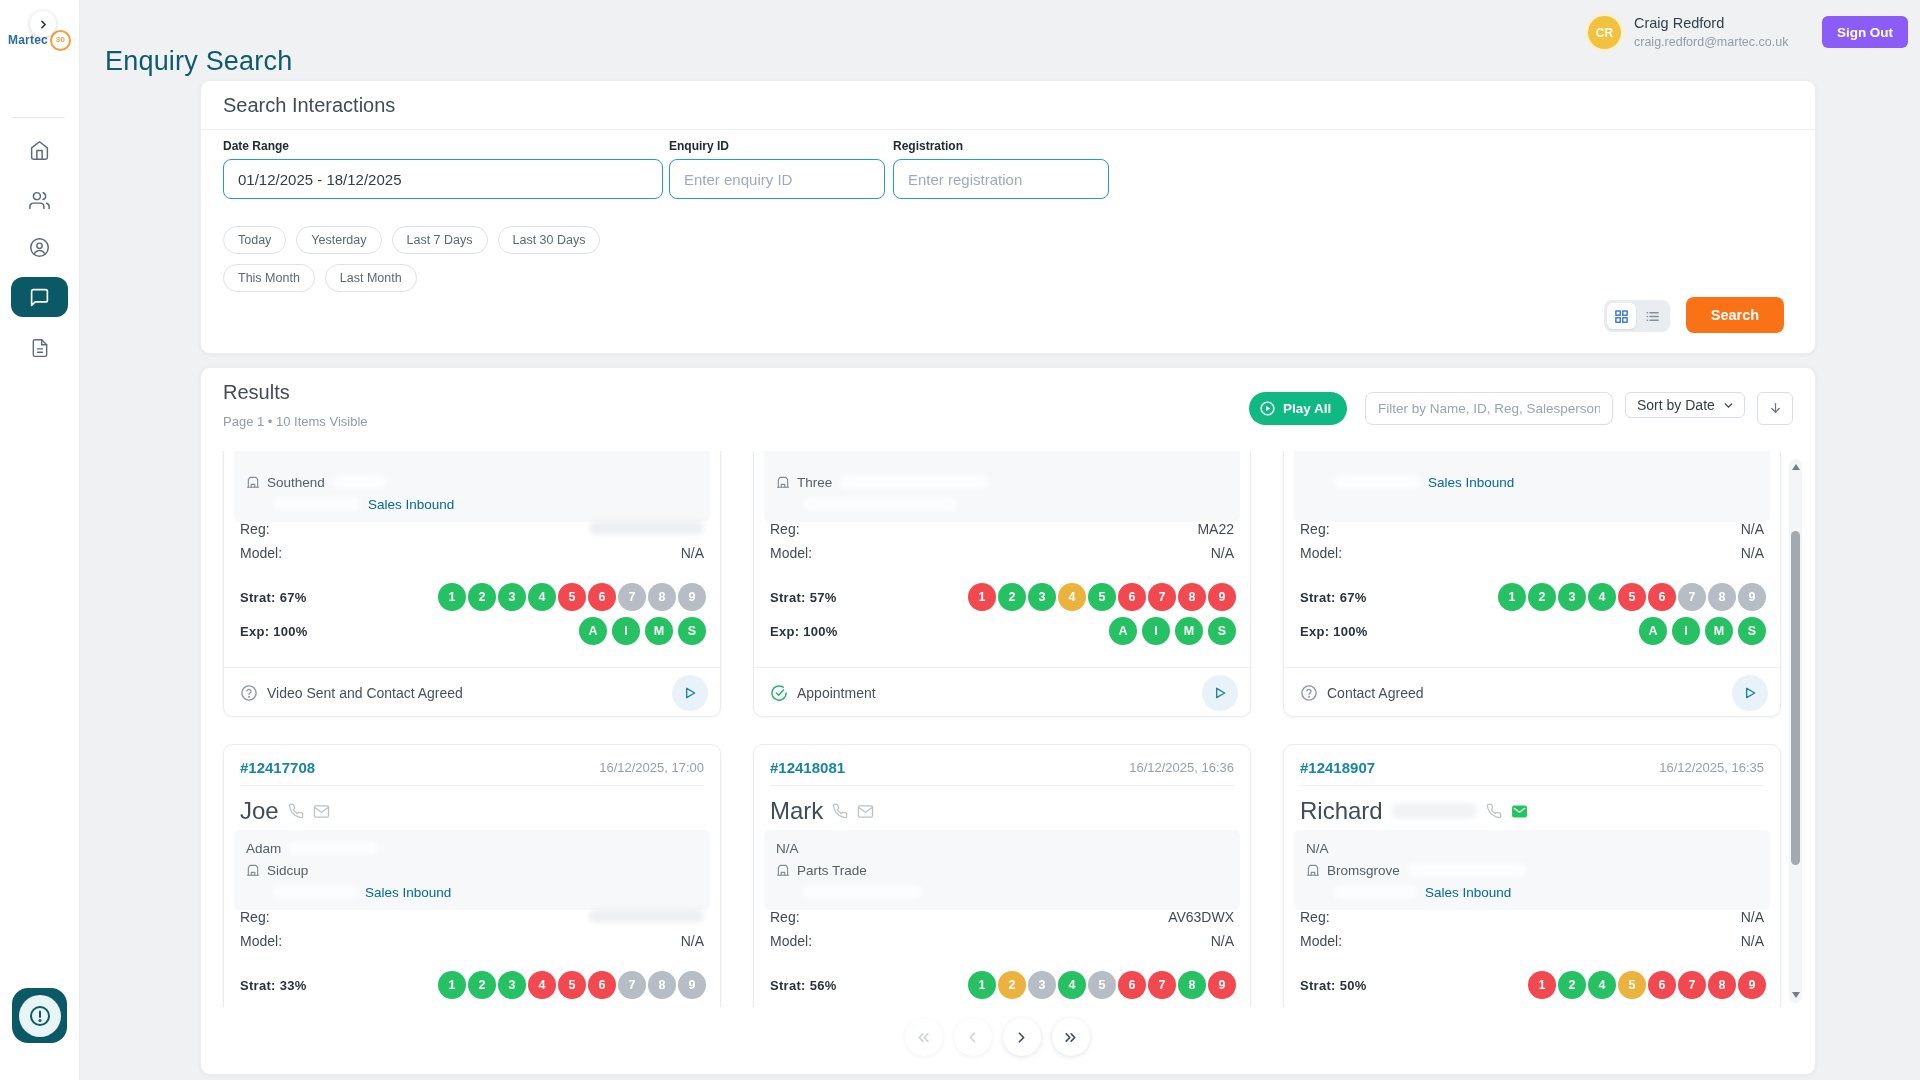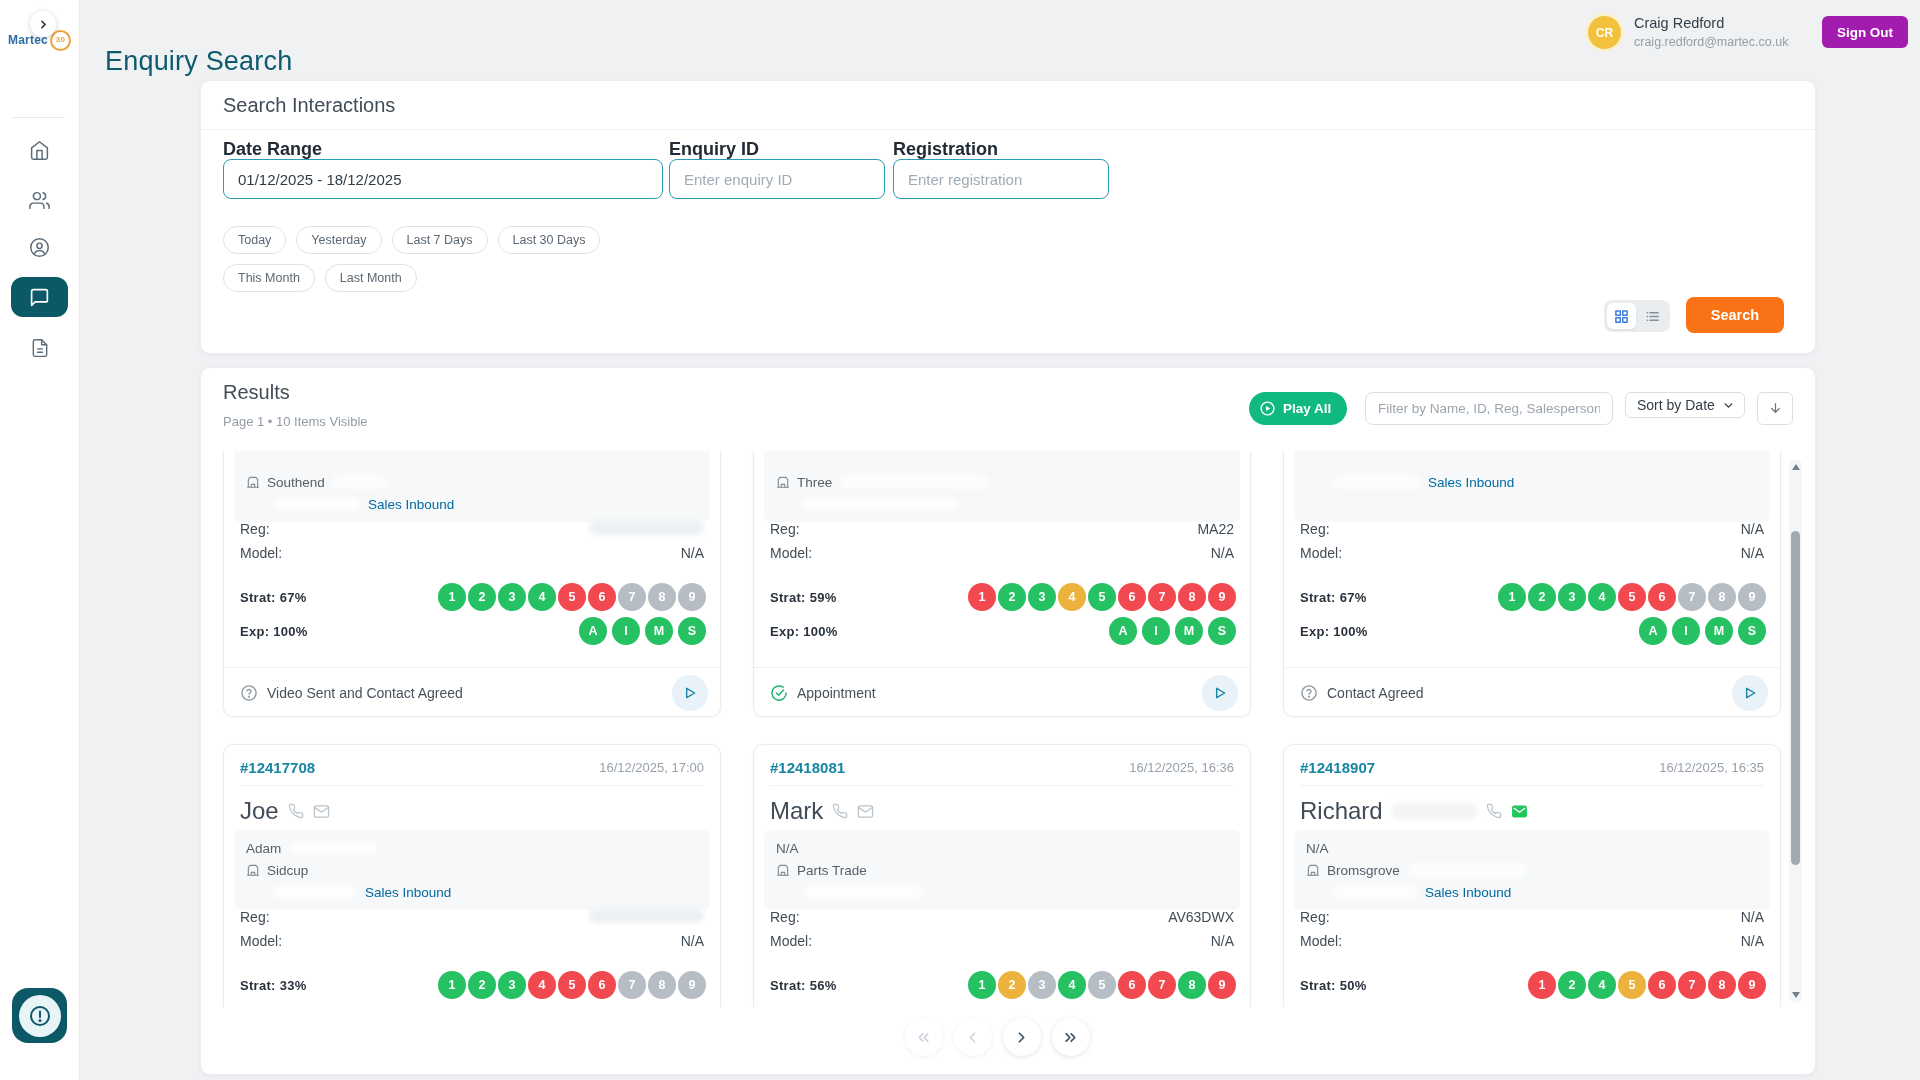--- a/index.html
+++ b/index.html
@@ -12,28 +12,28 @@
   .side-div{position:absolute;top:117px;left:13px;width:52px;height:1px;background:#e4e7ea}
   .nav-ic{position:absolute;left:11px;width:57px;height:40px;display:flex;align-items:center;justify-content:center;border-radius:12px;color:#5b6b79}
   .nav-ic.active{background:#0b5966;color:#fff}
   .help-btn{position:absolute;left:12px;top:988px;width:55px;height:55px;border-radius:16px;background:#0b5966;border:none;display:flex;align-items:center;justify-content:center;cursor:pointer}
   .help-inner{width:42px;height:42px;border-radius:50%;background:#e9f4f6;display:flex;align-items:center;justify-content:center;color:#0b5966}
   
   .page-title{position:absolute;left:105px;top:28px;font-size:27px;font-weight:normal;color:#0d5b6d;letter-spacing:.2px}
   .avatar{position:absolute;left:1588px;top:16px;width:33px;height:33px;border-radius:50%;background:#f2c23e;color:#fff;font-size:12px;font-weight:bold;display:flex;align-items:center;justify-content:center;box-shadow:0 0 0 3px #faf0d2}
   .user-name{position:absolute;left:1634px;top:15px;font-size:14.5px;color:#333f4a}
   .user-email{position:absolute;left:1634px;top:35px;font-size:12.5px;color:#949ea8}
-  .signout{position:absolute;left:1822px;top:16px;width:86px;height:32px;background:#a21caf;border:none;border-radius:6px;color:#fff;font-size:13.5px;font-weight:bold;cursor:pointer;font-family:inherit}
+  .signout{position:absolute;left:1822px;top:16px;width:86px;height:32px;background:#8b5cf6;border:none;border-radius:6px;color:#fff;font-size:13.5px;font-weight:bold;cursor:pointer;font-family:inherit}
   
   .panel{position:absolute;background:#fff;border:1px solid #eceef1;border-radius:10px;box-shadow:0 1px 4px rgba(25,40,60,.05)}
   #searchPanel{left:200px;top:80px;width:1614px;height:272px}
   #resultsPanel{left:200px;top:367px;width:1614px;height:706px}
   .panel-title{position:absolute;left:22px;top:13px;font-size:20px;color:#414c57}
   .panel-head-line{position:absolute;left:0;right:0;top:48px;height:1px;background:#eef0f3}
-  .f-label{position:absolute;font-size:18px;font-weight:bold;color:#202b35;top:58px}
+  .f-label{position:absolute;font-size:12px;font-weight:bold;color:#202b35;top:58px}
   .f-input{position:absolute;top:78px;height:40px;border:1.5px solid #2a9db6;border-radius:8px;font-size:15px;color:#323d48;padding:12px 14px;font-family:inherit;background:#fff;box-sizing:border-box}
   .f-input::placeholder{color:#9fabb6}
   .cal-ic{position:absolute;top:89px;left:632px;color:#2a9db6;pointer-events:none}
   .chips{position:absolute;left:22px;display:flex;gap:10px}
   .chip{height:28px;padding:0 14px;border:1px solid #dce2e8;background:#fff;border-radius:14px;font-size:12.5px;color:#5c6873;font-family:inherit;cursor:pointer;display:flex;align-items:center}
   .view-toggle{position:absolute;left:1403px;top:219px;width:66px;height:32px;background:#e9edf0;border-radius:8px;display:flex;align-items:center;padding:0 3px;box-sizing:border-box;gap:2px}
   .vt-seg{width:29px;height:26px;border-radius:6px;display:flex;align-items:center;justify-content:center;cursor:pointer;color:#848f99}
   .vt-seg.active{background:#fff;color:#3f7bdb;box-shadow:0 1px 2px rgba(0,0,0,.08)}
   .search-btn{position:absolute;left:1485px;top:216px;width:98px;height:36px;background:#f97316;border:none;border-radius:8px;color:#fff;font-weight:bold;font-size:14.5px;font-family:inherit;cursor:pointer}
   
@@ -325,21 +325,21 @@
           </div>
           <div class="kv reg">
             <span>Reg:</span>
             <span>MA22</span>
           </div>
           <div class="kv model">
             <span>Model:</span>
             <span>N/A</span>
           </div>
           <div class="score-row strat">
-            <span class="score-label">Strat: 59%</span>
+            <span class="score-label">Strat: 57%</span>
             <div class="steps">
               <span class="step" style="background:#f1494f">1</span>
               <span class="step" style="background:#25c163">2</span>
               <span class="step" style="background:#25c163">3</span>
               <span class="step" style="background:#ecb23e">4</span>
               <span class="step" style="background:#25c163">5</span>
               <span class="step" style="background:#f1494f">6</span>
               <span class="step" style="background:#f1494f">7</span>
               <span class="step" style="background:#f1494f">8</span>
               <span class="step" style="background:#f1494f">9</span>

